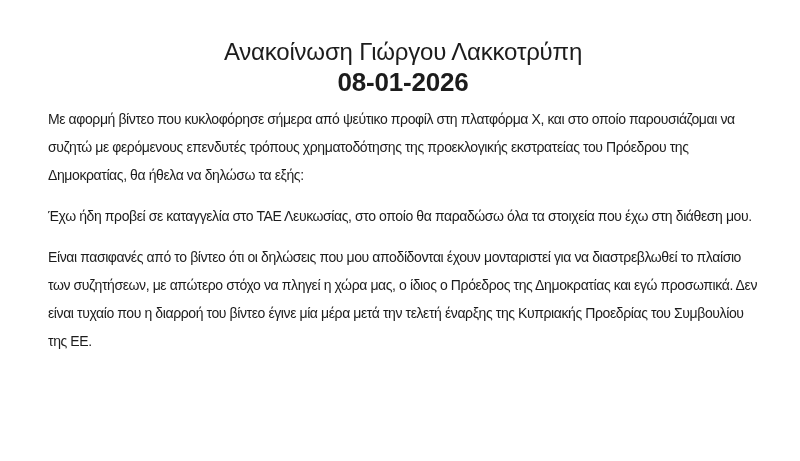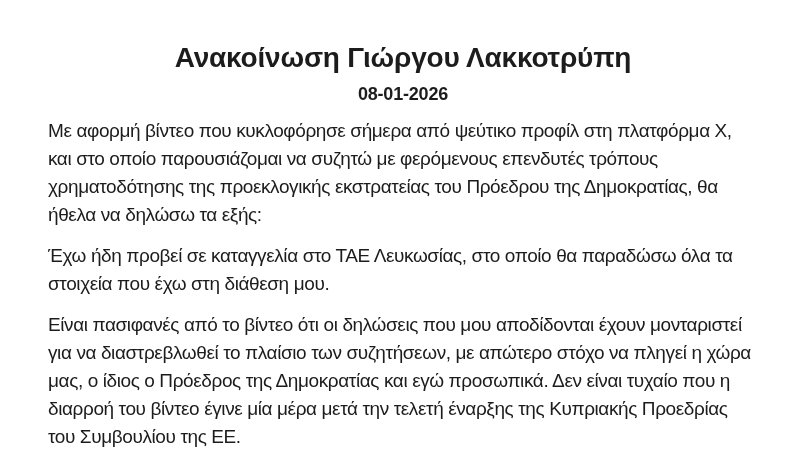--- a/index.html
+++ b/index.html
@@ -19,35 +19,35 @@
     width: 800px;
     height: 461px;
     padding: 34px 42px 0 48px;
     background: #ffffff;
   }
   .title-block {
     text-align: center;
     margin: 0 0 8px 0;
   }
   .doc-title {
-    font-size: 28px;
-    font-weight: 700;
+    font-size: 24px;
+    font-weight: 400;
     line-height: 27px;
-    margin: 10px;
+    margin: 4px;
     letter-spacing: -0.2px;
   }
   .doc-date {
-    font-size: 18px;
+    font-size: 26px;
     font-weight: 700;
     line-height: 27px;
     margin: 0;
     letter-spacing: -0.2px;
   }
   .para {
-    font-size: 19px;
+    font-size: 14px;
     line-height: 28px;
     letter-spacing: -0.4px;
     margin: 13px 0 0 0;
     text-align: left;
   }
   .para:first-of-type {
     margin-top: 9px;
   }
 </style>
 </head>

